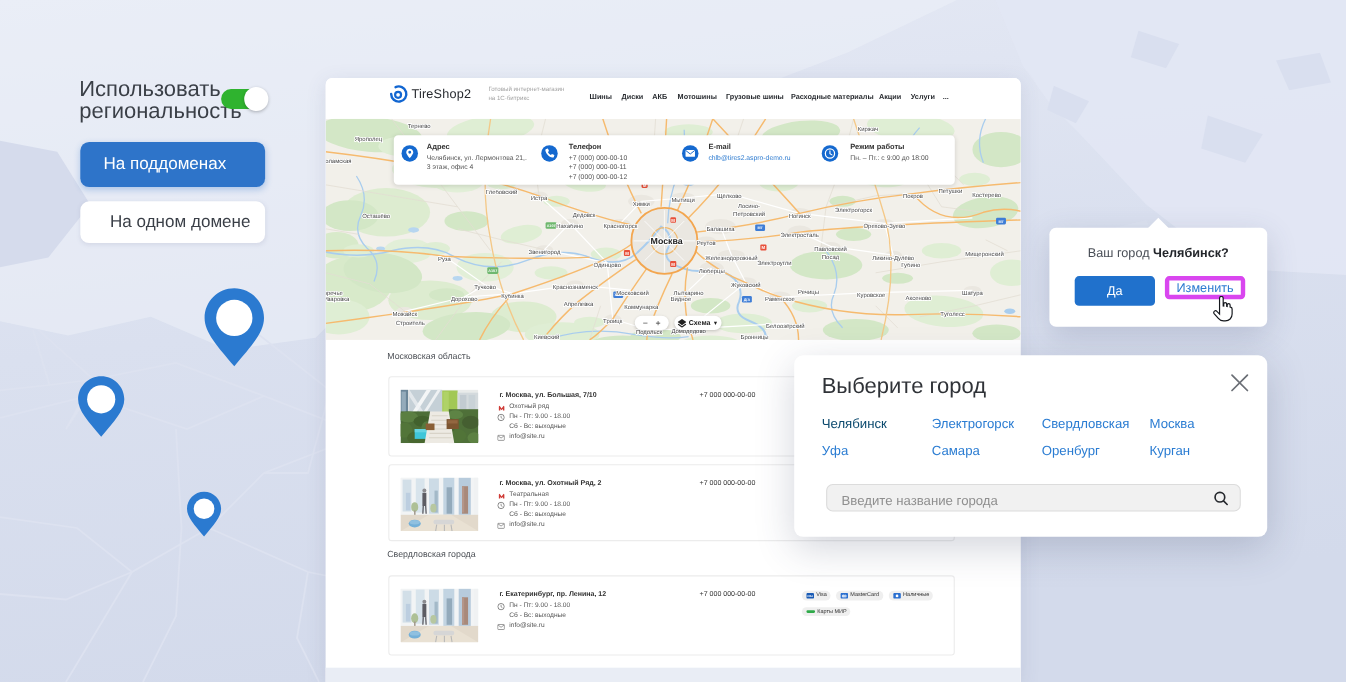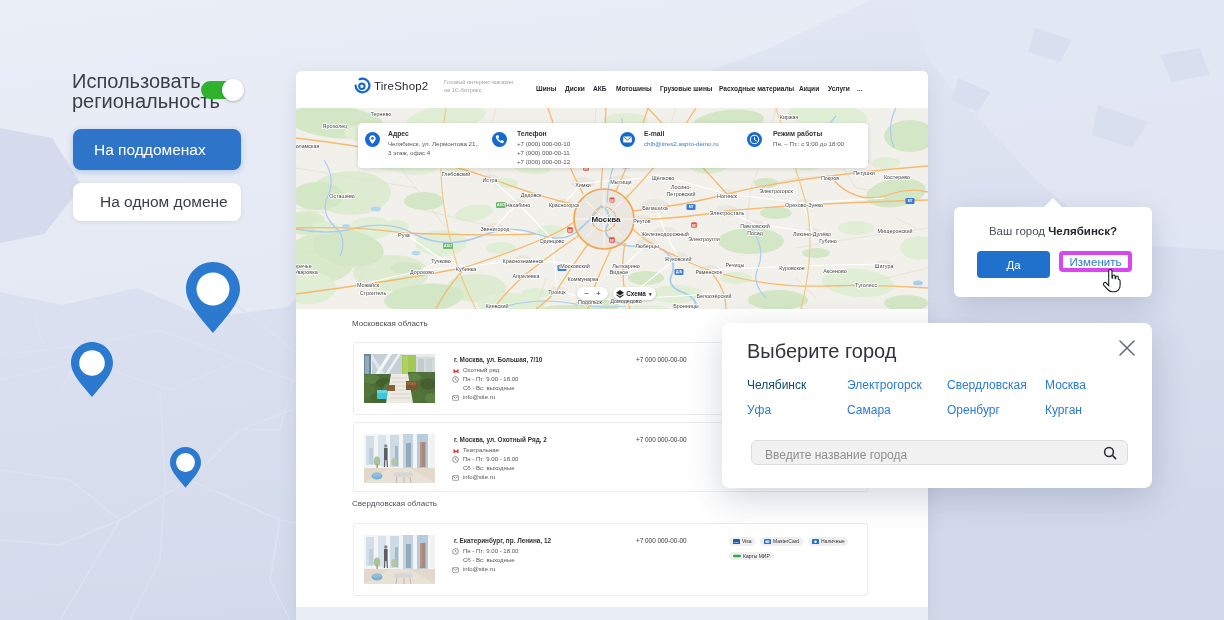--- a/index.html
+++ b/index.html
@@ -520,21 +520,21 @@
       </svg>
     <div class="srow" style="top:33px">Пн - Пт: 9.00 - 18.00</div>
     <div class="srow" style="top:42px">Сб - Вс: выходные</div>
     <svg class="abs" style="left:98px;top:51.5px" width="7" height="6" viewBox="0 0 8 7">
         <rect x="0.5" y="0.8" width="7" height="5.4" rx="0.7" fill="none" stroke="#666" stroke-width="0.7"></rect>
         <path d="M0.8 1.4 L4 3.8 L7.2 1.4" fill="none" stroke="#666" stroke-width="0.7"></path>
       </svg>
     <div class="srow blue" style="top:51px">info@site.ru</div>
     <div class="sphone">+7 000 000-00-00</div>
   </div>
-  <div class="secLab" style="top:428px">Свердловская область</div>
+  <div class="secLab" style="top:428px">Свердловская города</div>
   <div class="scard" style="top:452px;height:73px">
     <div class="photo"><svg width="71" height="49" viewBox="0 0 71 49">
       <rect width="71" height="49" fill="#eff1f2"></rect>
       <rect x="0" y="0" width="71" height="35" fill="#f2f4f5"></rect>
       <rect x="2" y="2" width="8" height="29" fill="#d2dfe8"></rect>
       <rect x="14" y="1" width="8" height="31" fill="#d8e4ec"></rect>
       <rect x="26" y="1" width="9" height="32" fill="#ccdbe6"></rect>
       <rect x="39" y="0" width="10" height="34" fill="#c2d4e2"></rect>
       <rect x="53" y="0" width="11" height="34" fill="#b7cbdc"></rect>
       <rect x="67" y="0" width="4" height="34" fill="#f0f2f3"></rect>

